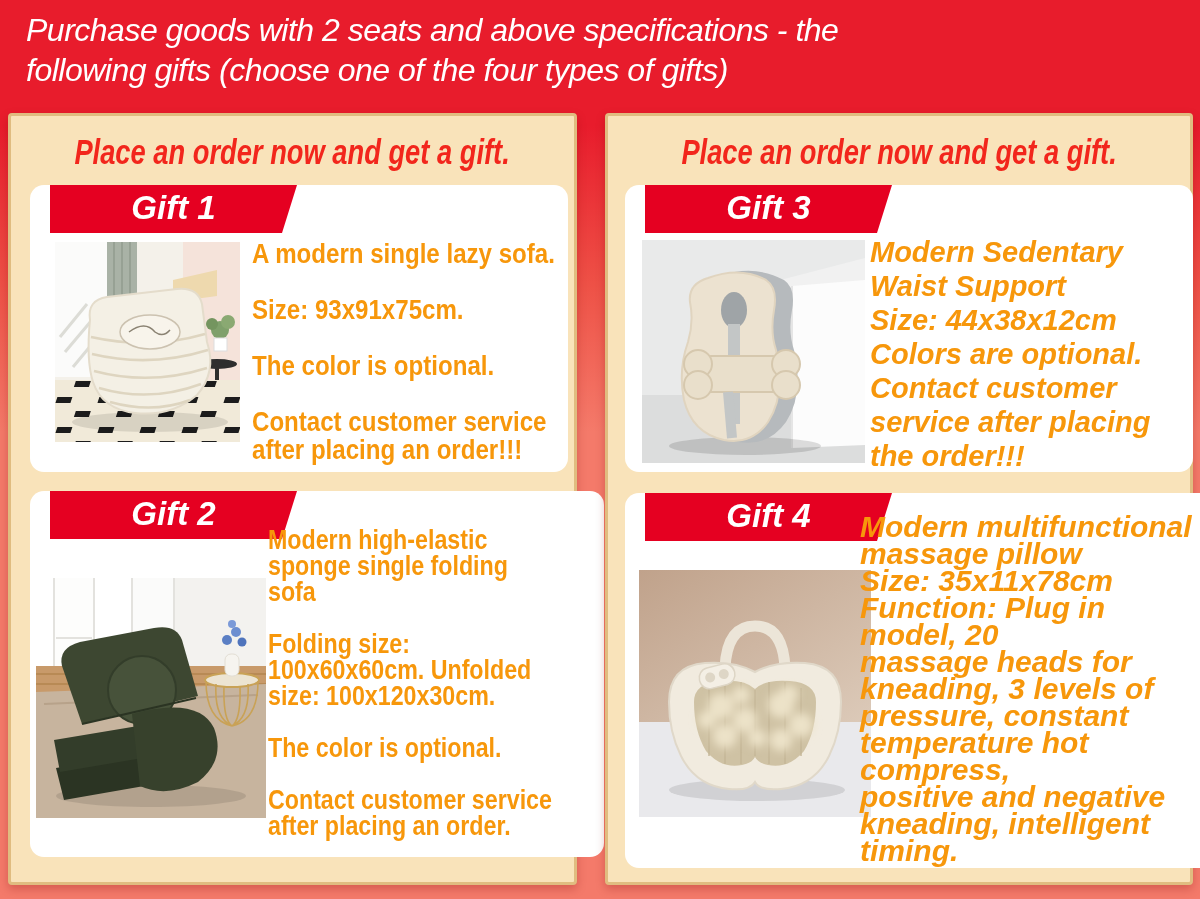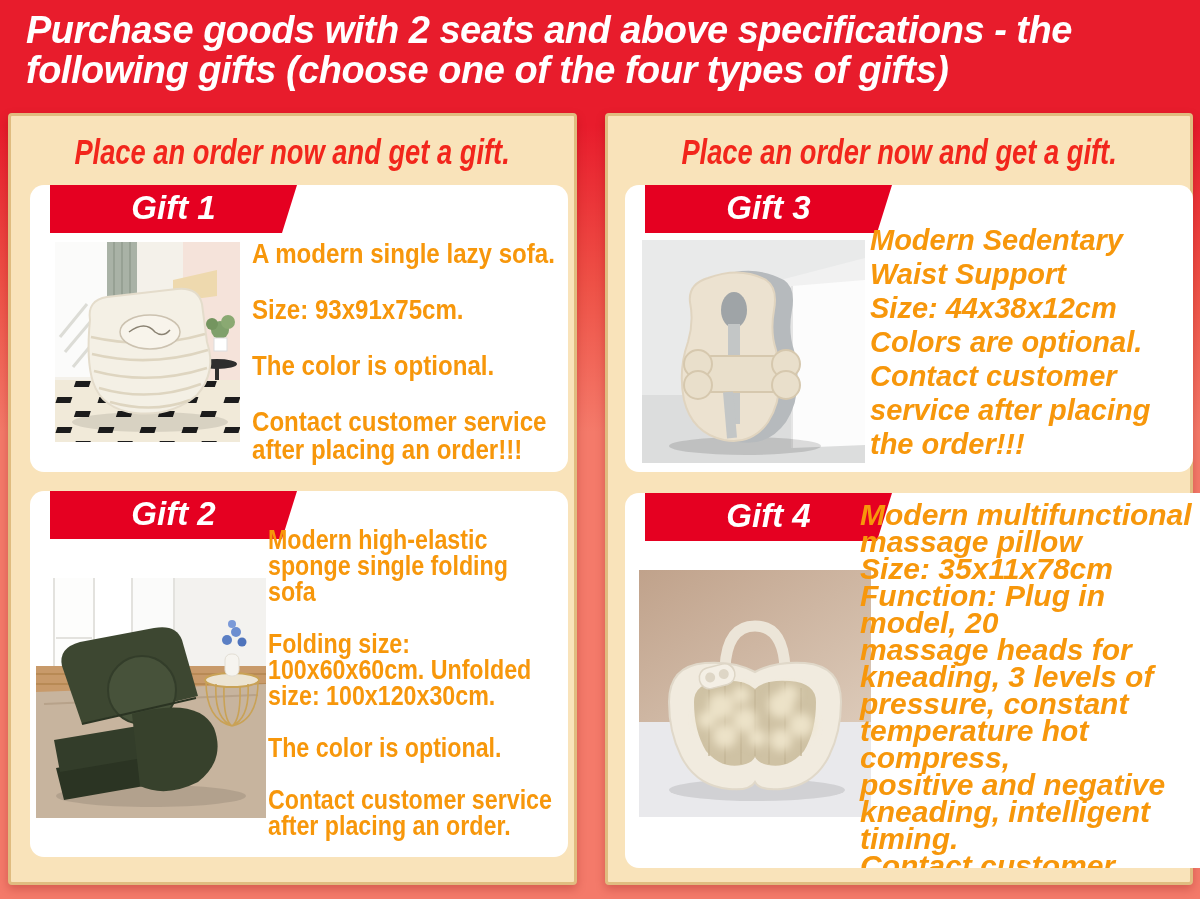--- a/index.html
+++ b/index.html
@@ -1,48 +1,48 @@
 <!DOCTYPE html>
 <html><head>
 <meta charset="utf-8">
 <style>
   html,body{margin:0;padding:0;}
   body{font-family:"Liberation Sans",sans-serif;}
   .page{position:relative;width:1200px;height:899px;overflow:hidden;
         background:linear-gradient(180deg,#e81c2c 0%,#e81c2c 14%,#ee5247 32%,#f47a6a 48%,#f47a6a 100%);}
   .main-title{position:absolute;left:26px;top:10px;width:1160px;color:#ffffff;
-        font-style:italic;font-weight:bold;font-size:38px;line-height:40px;
+        font-style:italic;font-weight:normal;font-size:32px;line-height:40px;
         letter-spacing:-0.5px;white-space:pre-line;}
   .panel{position:absolute;top:113px;height:766px;background:#f9e3ba;
         border:3px solid #e0bc80;border-radius:4px;box-shadow:0 4px 10px rgba(120,0,0,.25);}
   .panel-left{left:8px;width:563px;}
   .panel-right{left:605px;width:582px;}
   .panel-title{position:absolute;top:16px;left:0;width:100%;text-align:center;
         color:#f2261c;font-weight:bold;font-style:italic;font-size:35px;}
   .squeeze{display:inline-block;transform:scaleX(0.78);transform-origin:center;white-space:nowrap;}
   .card{position:absolute;background:#ffffff;border-radius:14px;overflow:hidden;}
   .card1{left:19px;top:69px;width:538px;height:287px;}
-  .card2{left:19px;top:375px;width:538px;height:366px;}
+  .card2{left:19px;top:375px;width:538px;height:366px;padding-left:36px;}
   .card3{left:17px;top:69px;width:556px;height:287px;padding-left:12px;}
   .card4{left:17px;top:377px;width:658px;height:375px;}
   .ribbon{position:absolute;top:0;left:0;width:247px;height:48px;background:#e50021;
         clip-path:polygon(0 0,100% 0,calc(100% - 15px) 100%,0 100%);
         color:#fff;font-style:italic;font-weight:600;font-size:33px;
         text-align:center;line-height:46px;margin-left:20px;}
   .photo{position:absolute;overflow:hidden;}
   .photo svg{display:block;}
   .photo1{left:25px;top:57px;width:185px;height:200px;}
   .photo2{left:6px;top:87px;width:230px;height:240px;}
   .photo3{left:17px;top:55px;width:223px;height:223px;}
   .photo4{left:14px;top:77px;width:232px;height:247px;}
   .desc{position:absolute;color:#f7970b;white-space:pre-line;}
   .desc-condensed{font-weight:bold;transform:scaleX(0.86);transform-origin:left top;}
   .desc1{left:222px;top:55px;width:370px;font-size:28px;line-height:28px;}
   .desc2{left:238px;top:36px;width:360px;font-size:27px;line-height:26px;}
-  .desc-italic{font-style:italic;font-weight:600;}
+  .desc-italic{font-style:italic;font-weight:600;margin-top:12px;}
   .desc3{left:245px;top:38px;width:310px;font-size:29px;line-height:34px;}
   .desc4{left:235px;top:8px;width:335px;font-size:30px;line-height:27px;}
   .photo-caption{position:absolute;left:0;top:12px;width:100%;text-align:center;
         font-family:"Liberation Serif",serif;font-weight:bold;font-size:20px;color:#141414;}
 </style>
 </head>
 <body>
 
 <div class="page">
 

